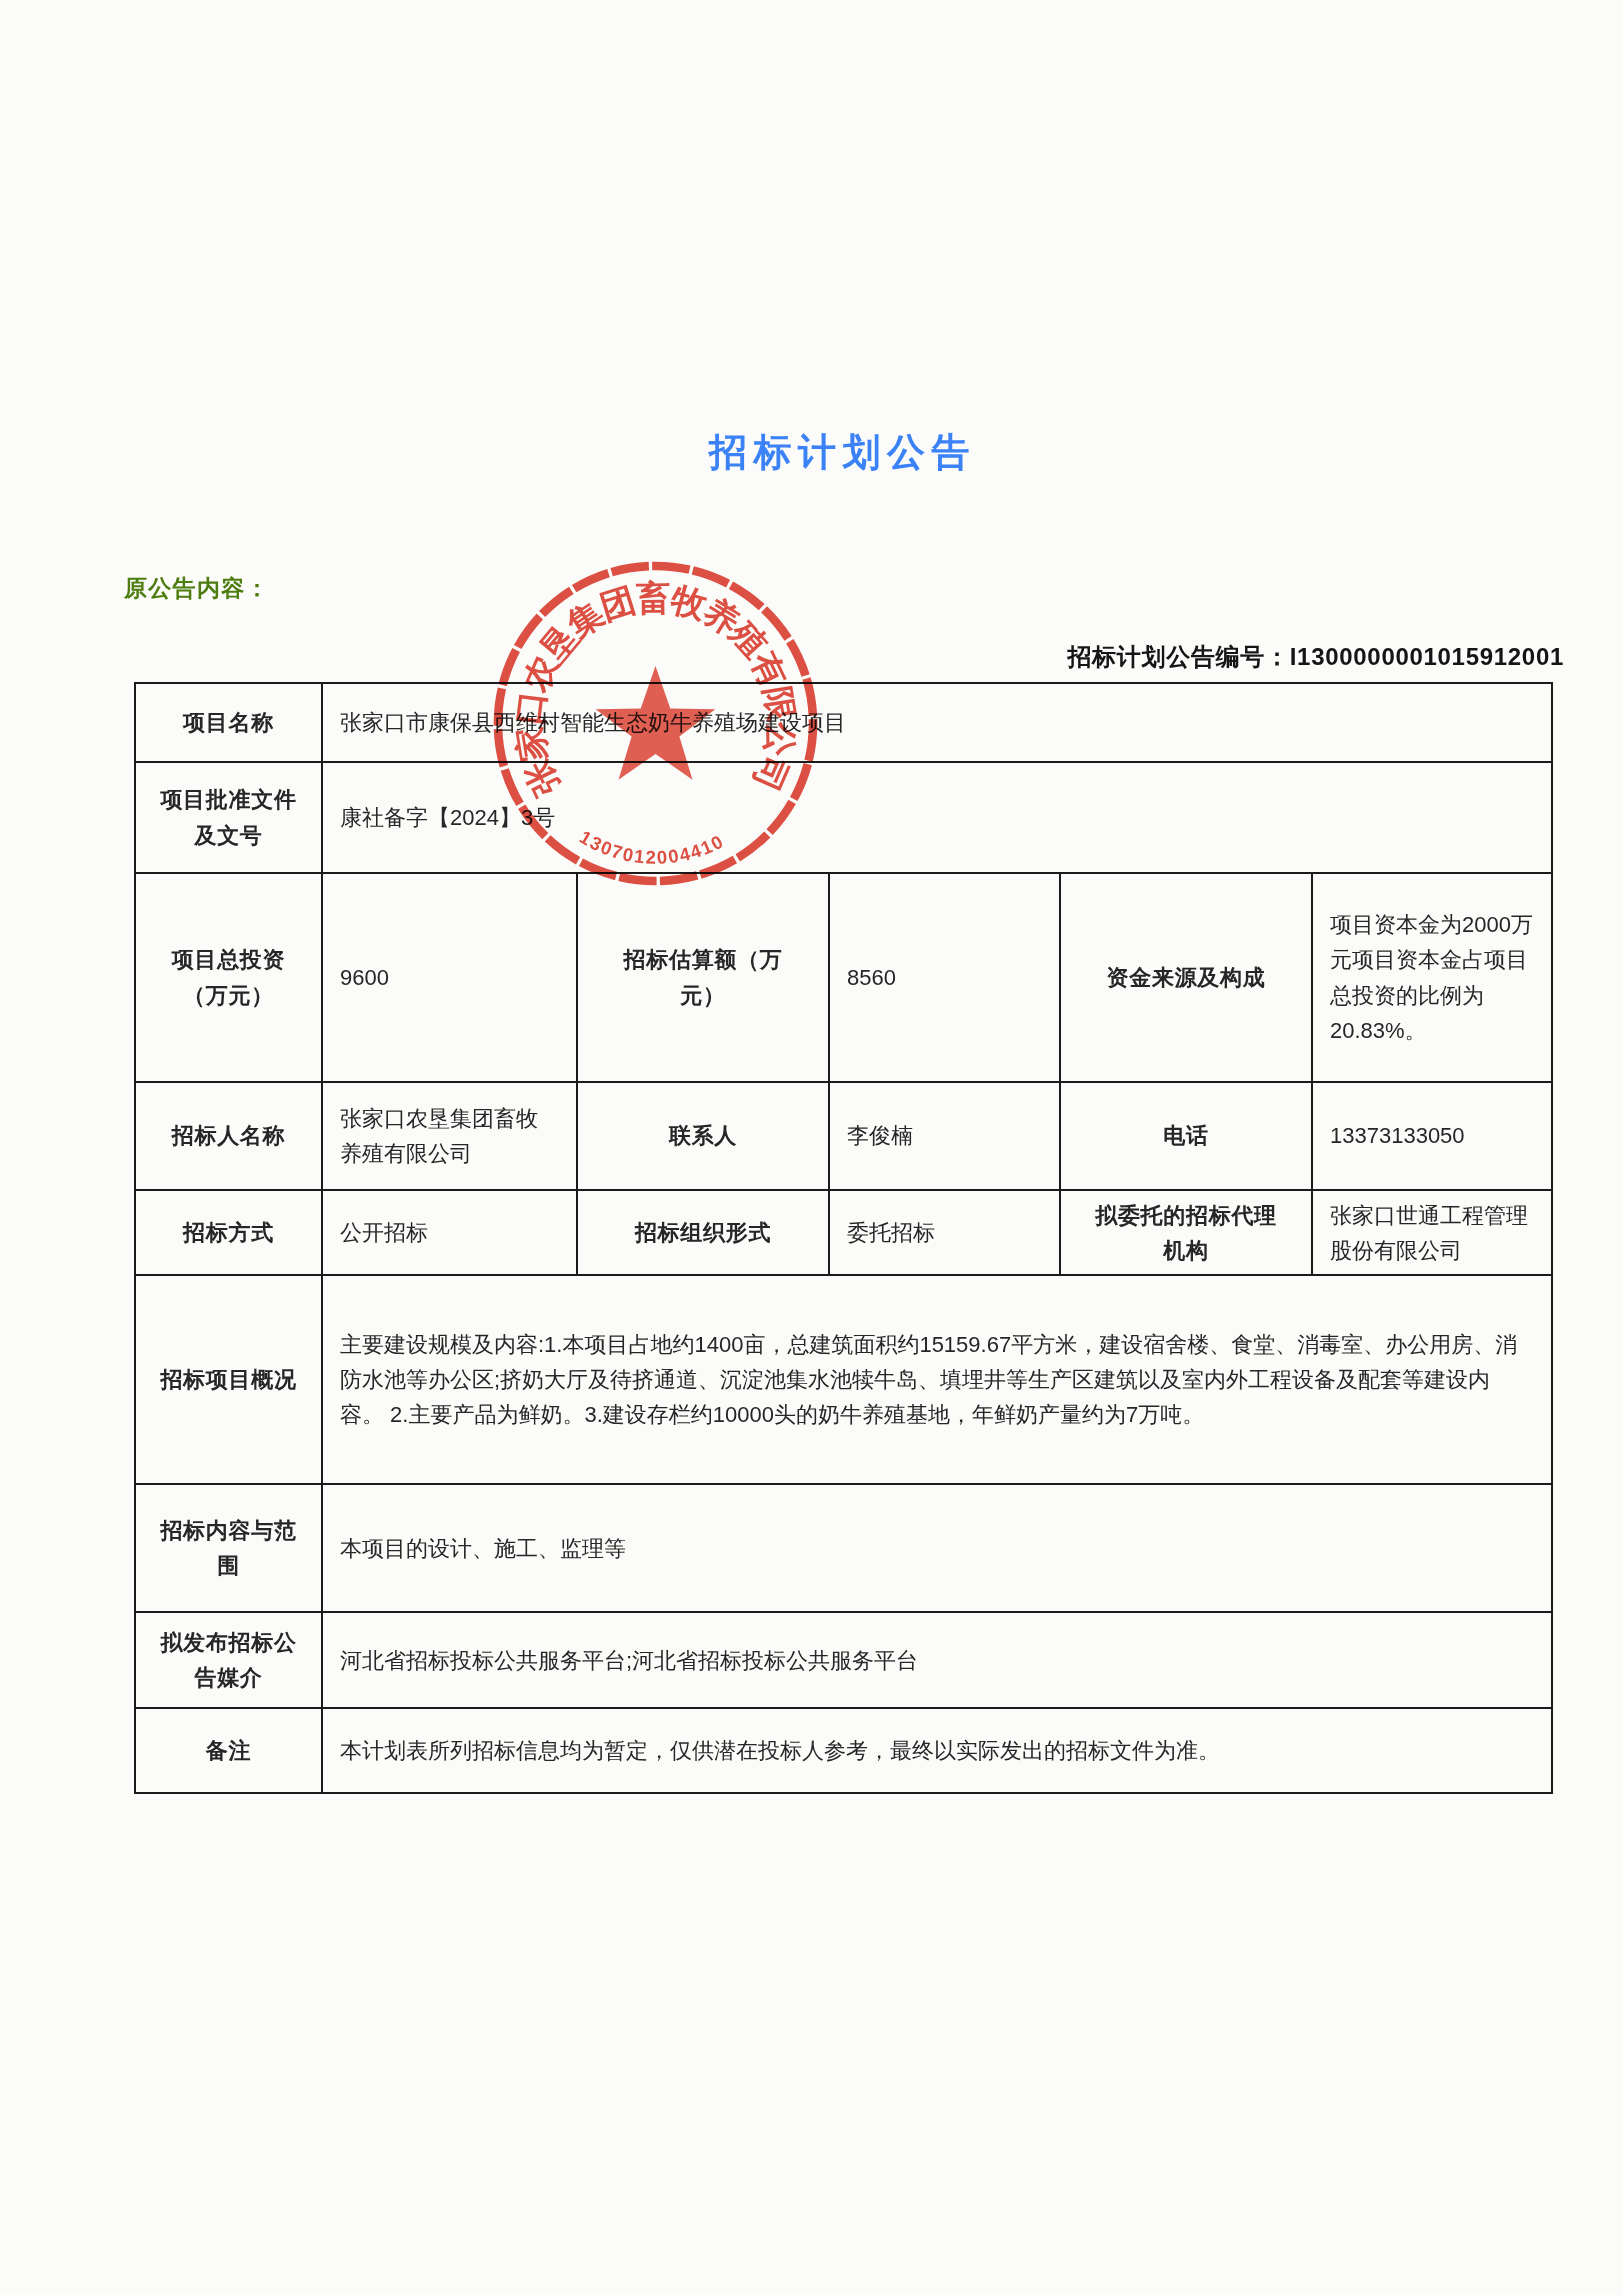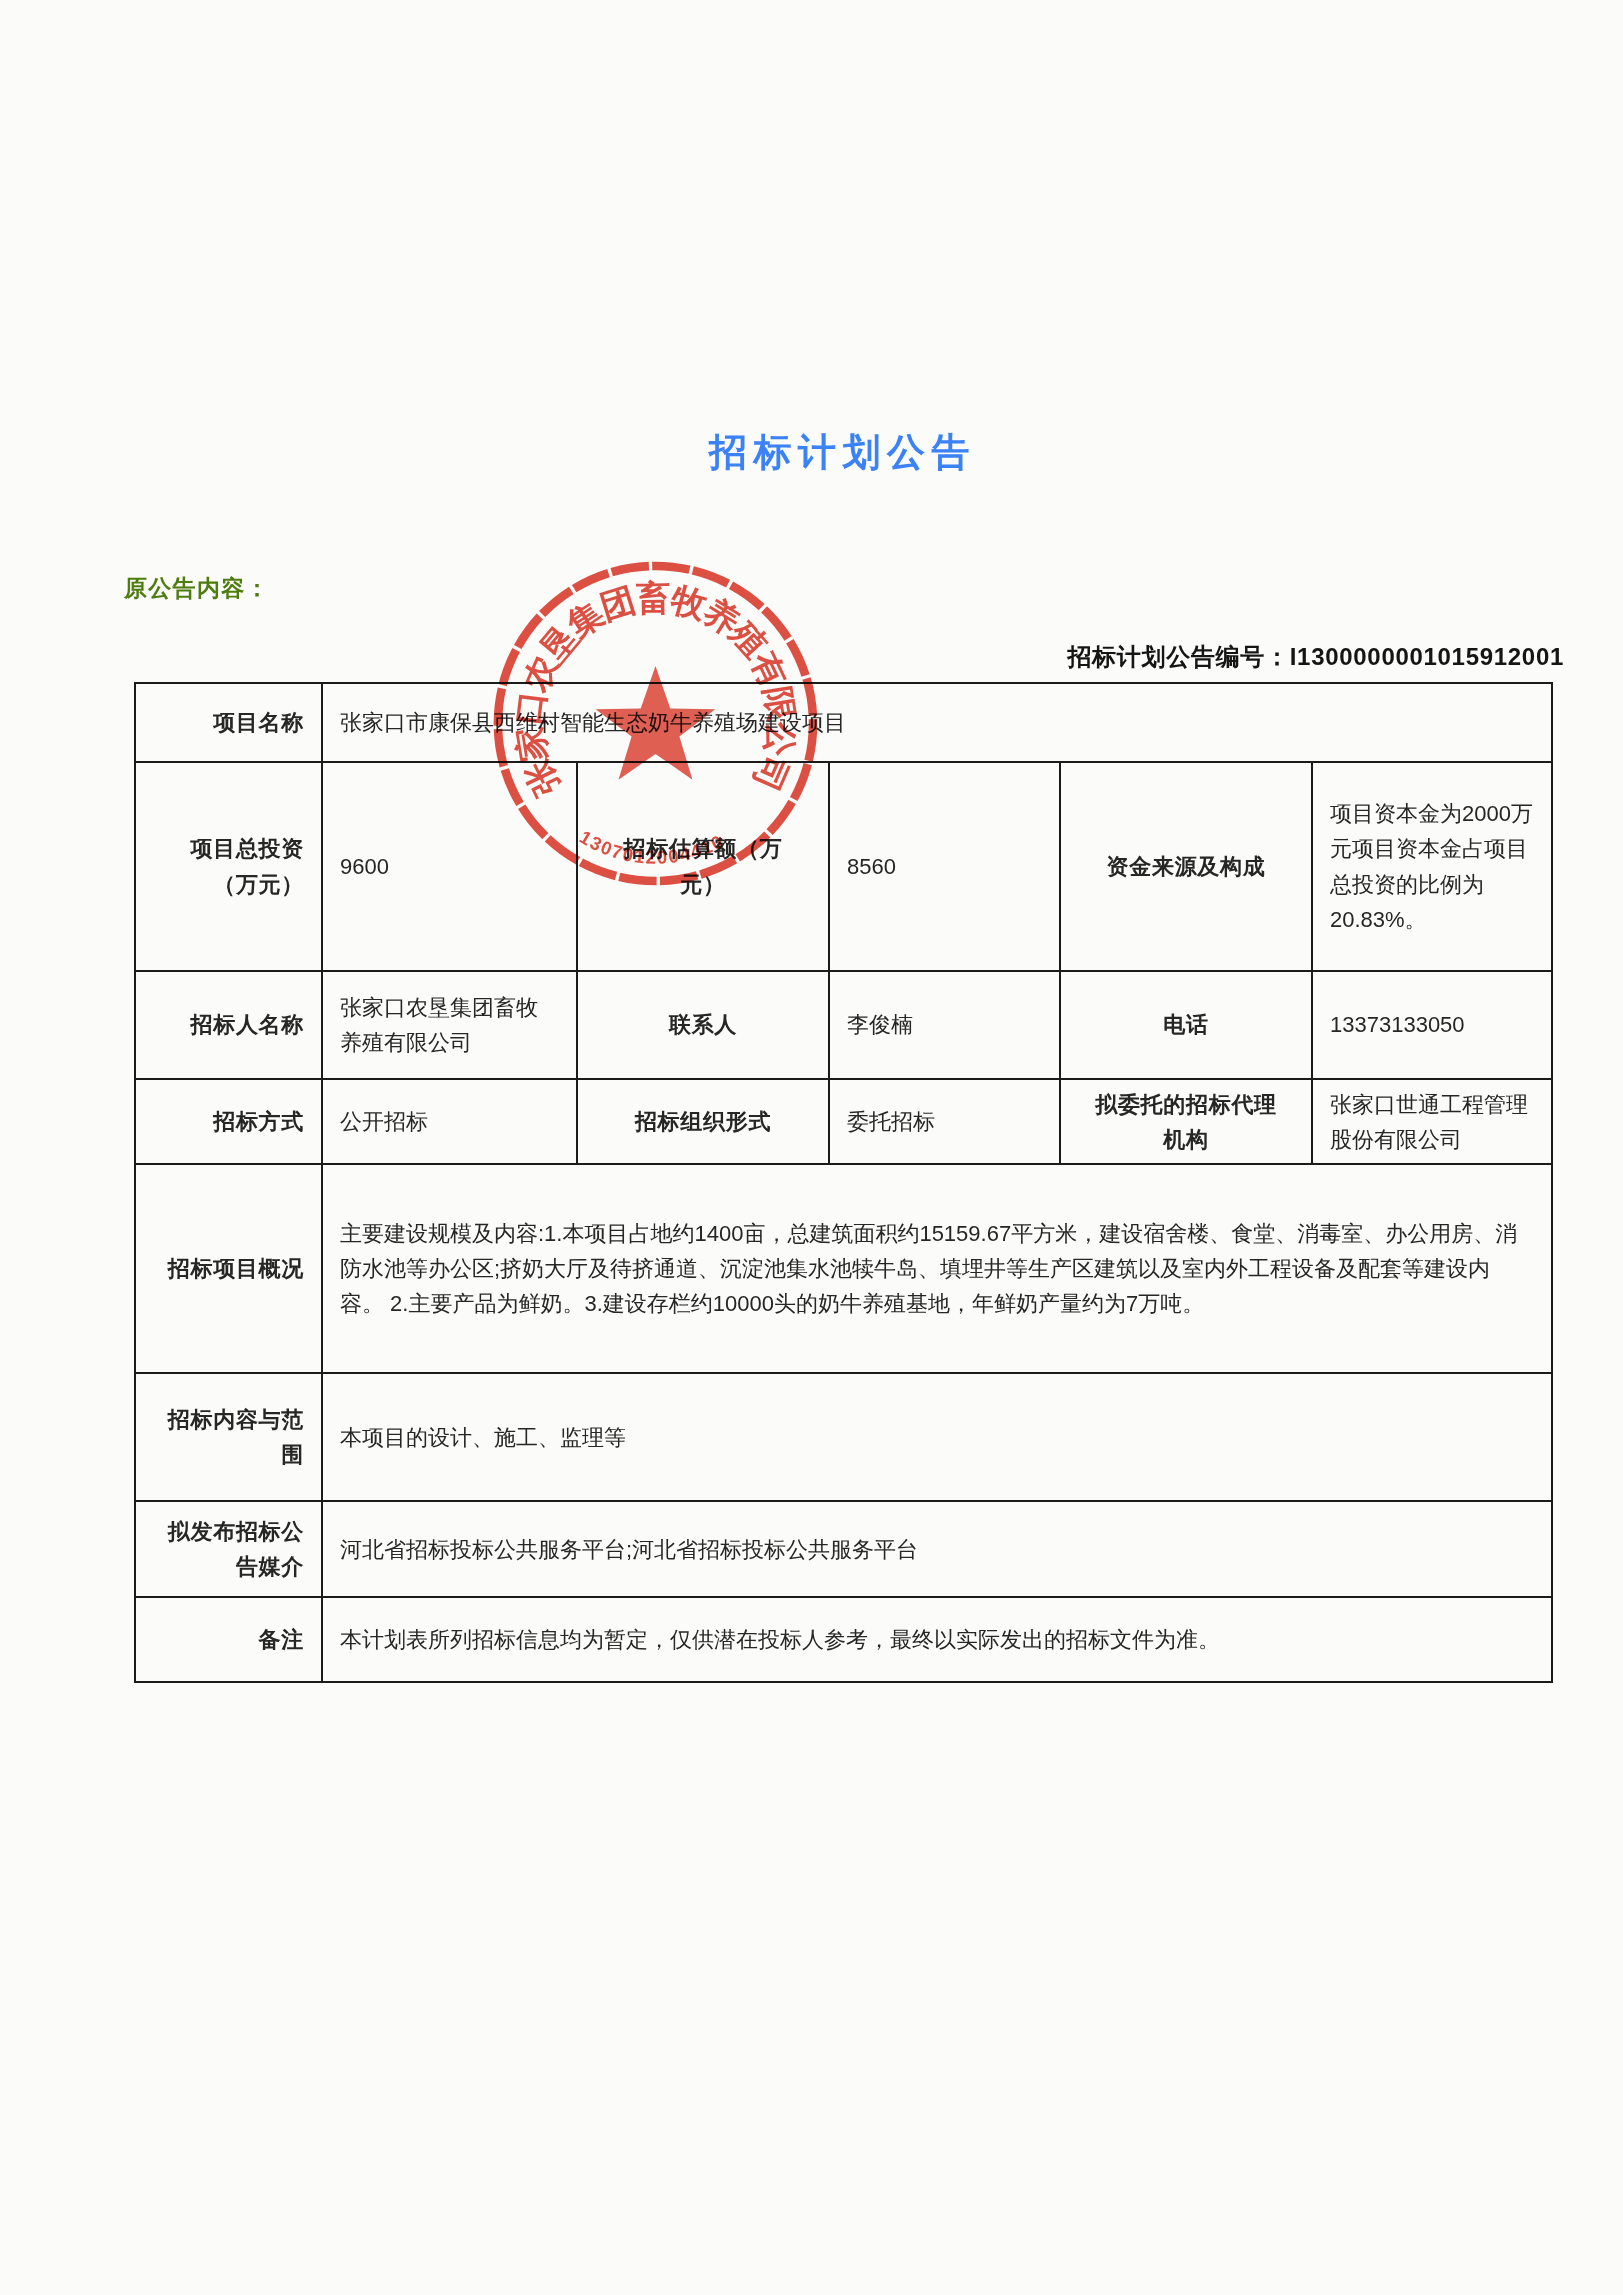--- a/index.html
+++ b/index.html
@@ -29,21 +29,21 @@
     border-collapse:collapse;table-layout:fixed;
     background:transparent;
   }
   table.notice td{
     border:2px solid #1b1b1b;
     font-size:22px;line-height:1.6;color:#262626;
     padding:6.5px 17px;vertical-align:middle;
     overflow:hidden;
   }
   td.lab{
-    text-align:right;font-weight:bold;color:#1d1d1d;
+    text-align:center;font-weight:bold;color:#1d1d1d;
     white-space:pre-line;padding:6.5px 9.2px;letter-spacing:0.7px;
   }
   td.hdr{
     text-align:center;font-weight:bold;color:#1d1d1d;
     white-space:pre-line;padding:6.5px 9.2px;letter-spacing:0.7px;
   }
   td.val{text-align:left;}
   td.tight{line-height:43px;padding:6.5px 11.8px;}
   td.para{line-height:52px;padding:3.9px 15.7px;}
   
@@ -69,20 +69,25 @@
         <col style="width:255px">
         <col style="width:252px">
       <col style="width:231px">
         <col style="width:252px">
         <col style="width:240px">
     </colgroup>
     <tbody>
       <tr style="height:79px">
         <td class="lab">项目名称</td>
         <td class="val" colspan="5">张家口市康保县西维村智能生态奶牛养殖场建设项目</td>
+      </tr>
+      <tr style="height:111px">
+        <td class="lab">项目批准文件
+及文号</td>
+        <td class="val" colspan="5">康社备字【2024】3号</td>
       </tr>
       <tr style="height:209px">
         <td class="lab">项目总投资
 （万元）</td>
         <td class="val">9600</td>
         <td class="hdr">招标估算额（万
 元）</td>
         <td class="val">8560</td>
         <td class="hdr">资金来源及构成</td>
         <td class="val tight">项目资本金为2000万元项目资本金占项目总投资的比例为20.83%。</td>

